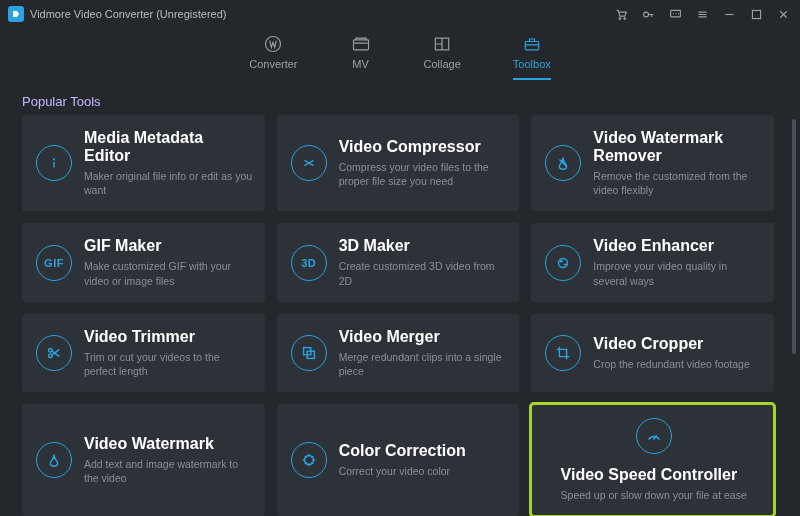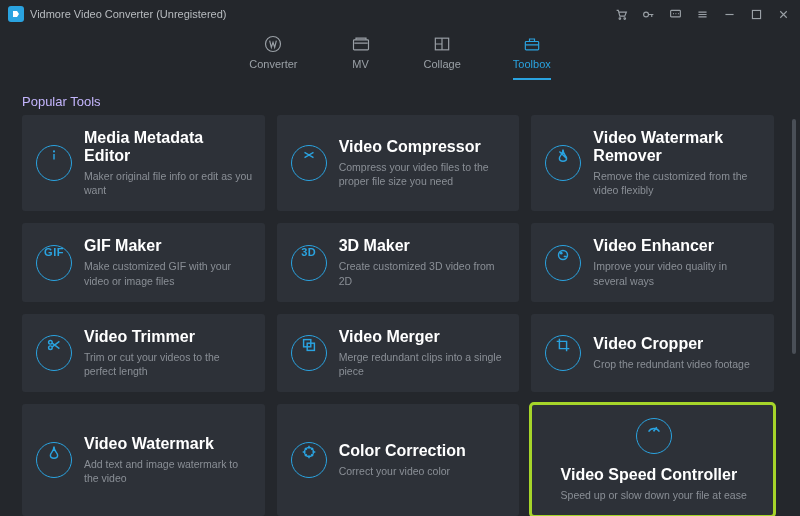--- a/index.html
+++ b/index.html
@@ -78,21 +78,21 @@
   }
   .card.highlight {
     outline:3px solid #a6d52a;
     outline-offset:-1px;
     flex-direction:column;
   }
   .icon-ring {
     width:36px; height:36px; min-width:36px;
     border:1.6px solid #2aa3e0;
     border-radius:50%;
-    display:flex;justify-content:center;
+    display:flex;align-items:center;justify-content:center;
   }
   .icon-ring svg { width:18px;height:18px; stroke:#2aa3e0; fill:none; stroke-width:1.6; }
   .icon-ring .txt { color:#2aa3e0; font-size:11px; font-weight:600; letter-spacing:.5px;}
   .card-body { display:flex; flex-direction:column; gap:4px; }
   .card-title { font-size:16px; color:#ffffff; font-weight:700; }
   .card-desc { font-size:10.5px; color:#8a8f96; line-height:1.35; }
   .scrollbar-track {
     position:absolute;
     right:4px; top:4px; bottom:4px;
     width:4px;

